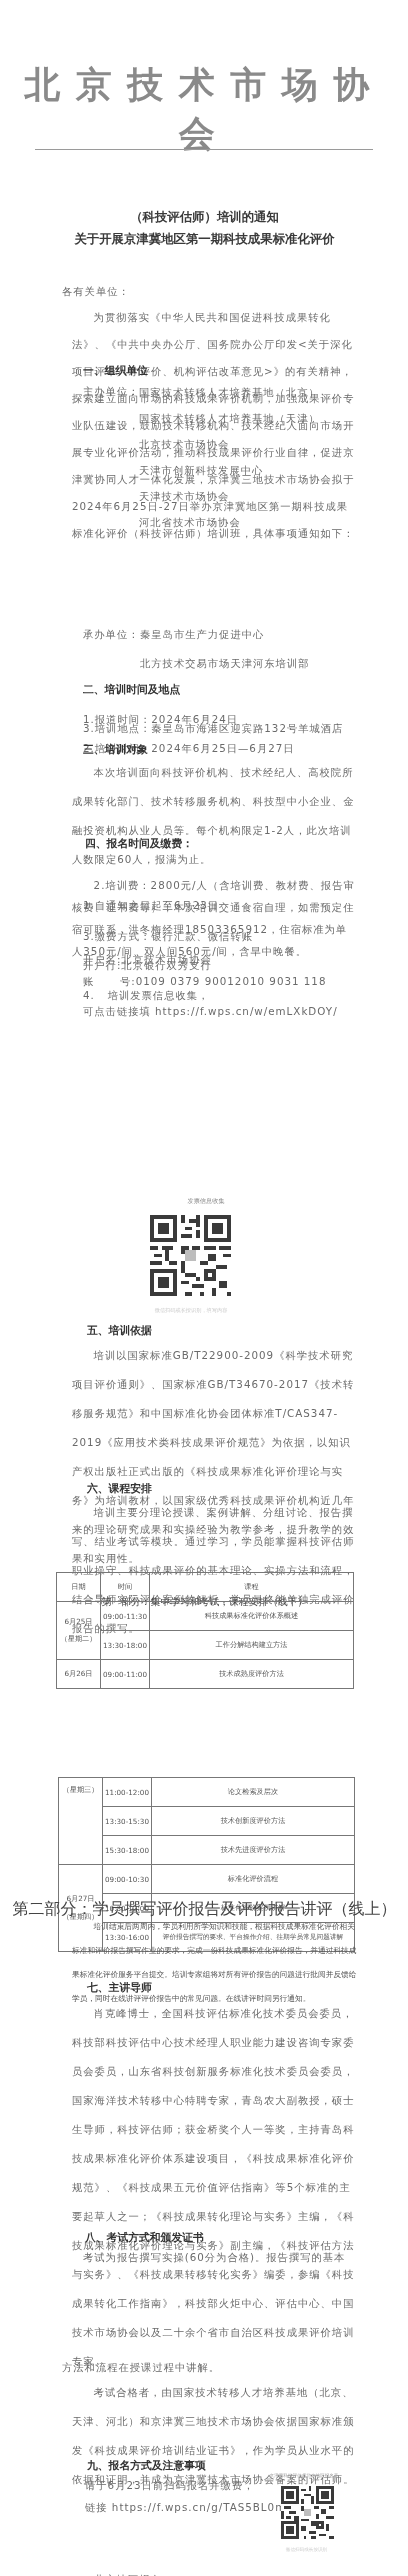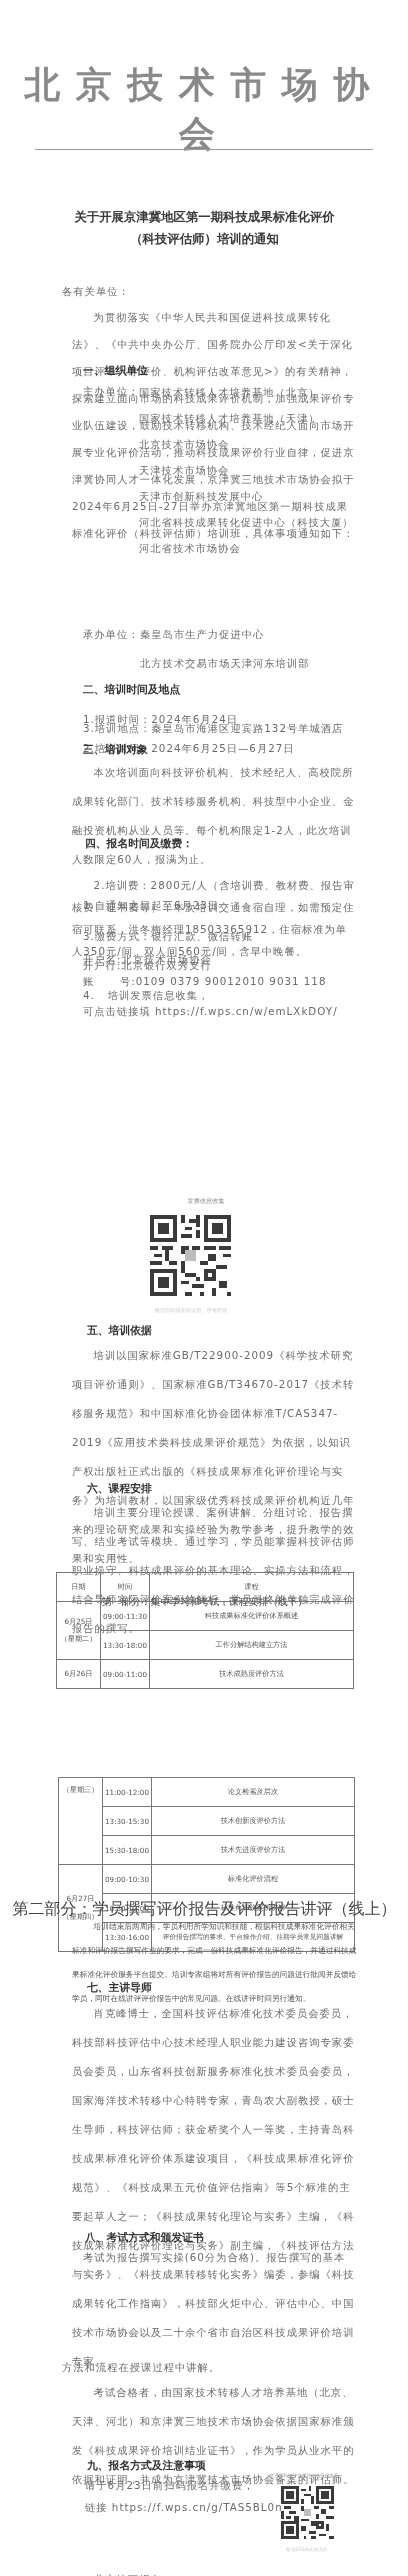--- a/index.html
+++ b/index.html
@@ -21,36 +21,35 @@
   table.sched td { border: 0.5px solid #777; text-align: center; padding: 0; height: 28px; }
   .sect-title { left: 0; width: 409px; text-align: center; font-size: 9.8px; color: #444; }
 </style>
 </head>
 <body>
 
 <div class="abs letterhead">北京技术市场协会</div>
 <div class="abs rule"></div>
 
 <div class="abs title">
+  <div>（科技评估师）培训的通知</div>
   <div>关于开展京津冀地区第一期科技成果标准化评价</div>
-  <div>（科技评估师）培训的通知</div>
 </div>
 
 <div class="abs line" style="left:62px; top:285px;">各有关单位：</div>
 <div class="abs p indent" style="top:304px;">为贯彻落实《中华人民共和国促进科技成果转化法》、《中共中央办公厅、国务院办公厅印发&lt;关于深化项目评审人才评价、机构评估改革意见&gt;》的有关精神，探索建立面向市场的科技成果评价机制，加强成果评价专业队伍建设，鼓励技术转移机构、技术经纪人面向市场开展专业化评价活动，推动科技成果评价行业自律，促进京津冀协同人才一体化发展，京津冀三地技术市场协会拟于2024年6月25日-27日举办京津冀地区第一期科技成果标准化评价（科技评估师）培训班，具体事项通知如下：</div>
 
 <div class="abs h" style="top:364px;">一、组织单位</div>
 <div class="abs line" style="left:83px; top:385px;">主办单位：</div>
 <div class="abs" style="left:139px; top:379px; width:216px;">
   <div class="line" style="height:26px; line-height:26px;">国家技术转移人才培养基地（北京）</div>
   <div class="line" style="height:26px; line-height:26px;">国家技术转移人才培养基地（天津）</div>
   <div class="line" style="height:26px; line-height:26px;">北京技术市场协会</div>
+  <div class="line" style="height:26px; line-height:26px;">天津市创新科技发展中心</div>
   <div class="line" style="height:26px; line-height:26px;">天津技术市场协会</div>
-  <div class="line" style="height:26px; line-height:26px;">天津市创新科技发展中心</div>
-  <div class="line" style="height:26px; line-height:26px;">河北省科技成果转化促进中心（科技大厦）</div>
   <div class="line" style="height:26px; line-height:26px;">河北省技术市场协会</div>
 </div>
 
 <div class="abs line" style="left:83px; top:628px;">承办单位：</div>
 <div class="abs line" style="left:140px; top:628px;">秦皇岛市生产力促进中心</div>
 <div class="abs line" style="left:140px; top:657px;">北方技术交易市场天津河东培训部</div>
 
 <div class="abs h" style="top:683px;">二、培训时间及地点</div>
 <div class="abs line" style="left:83px; top:713px;">1.报道时间：2024年6月24日</div>
 <div class="abs line" style="left:83px; top:742px;">2.培训时间：2024年6月25日—6月27日</div>

